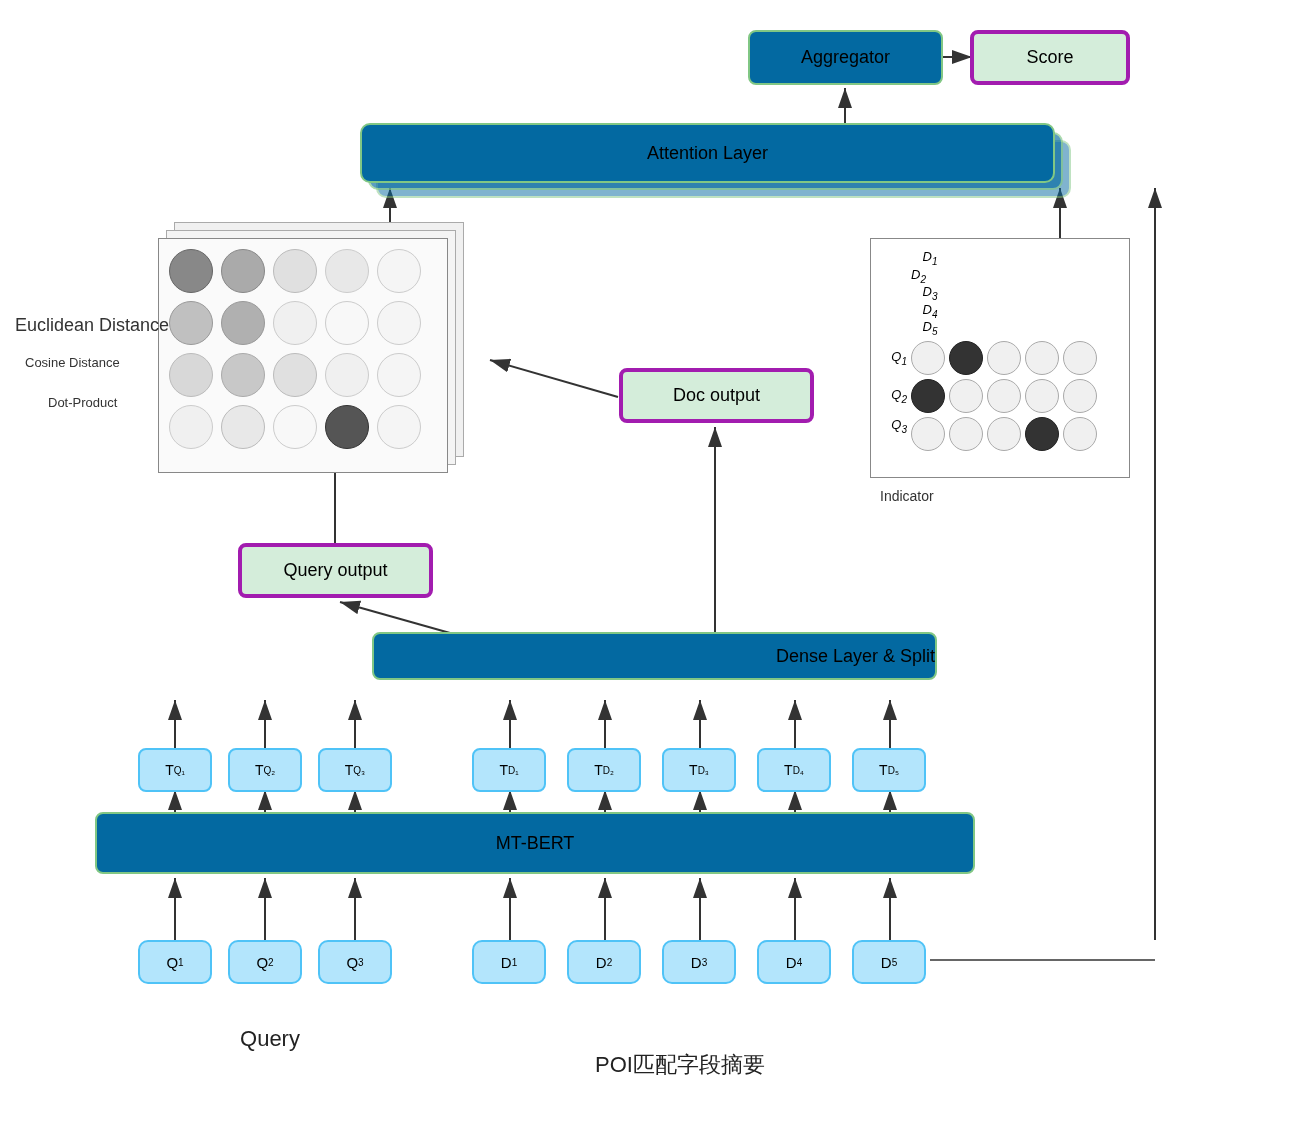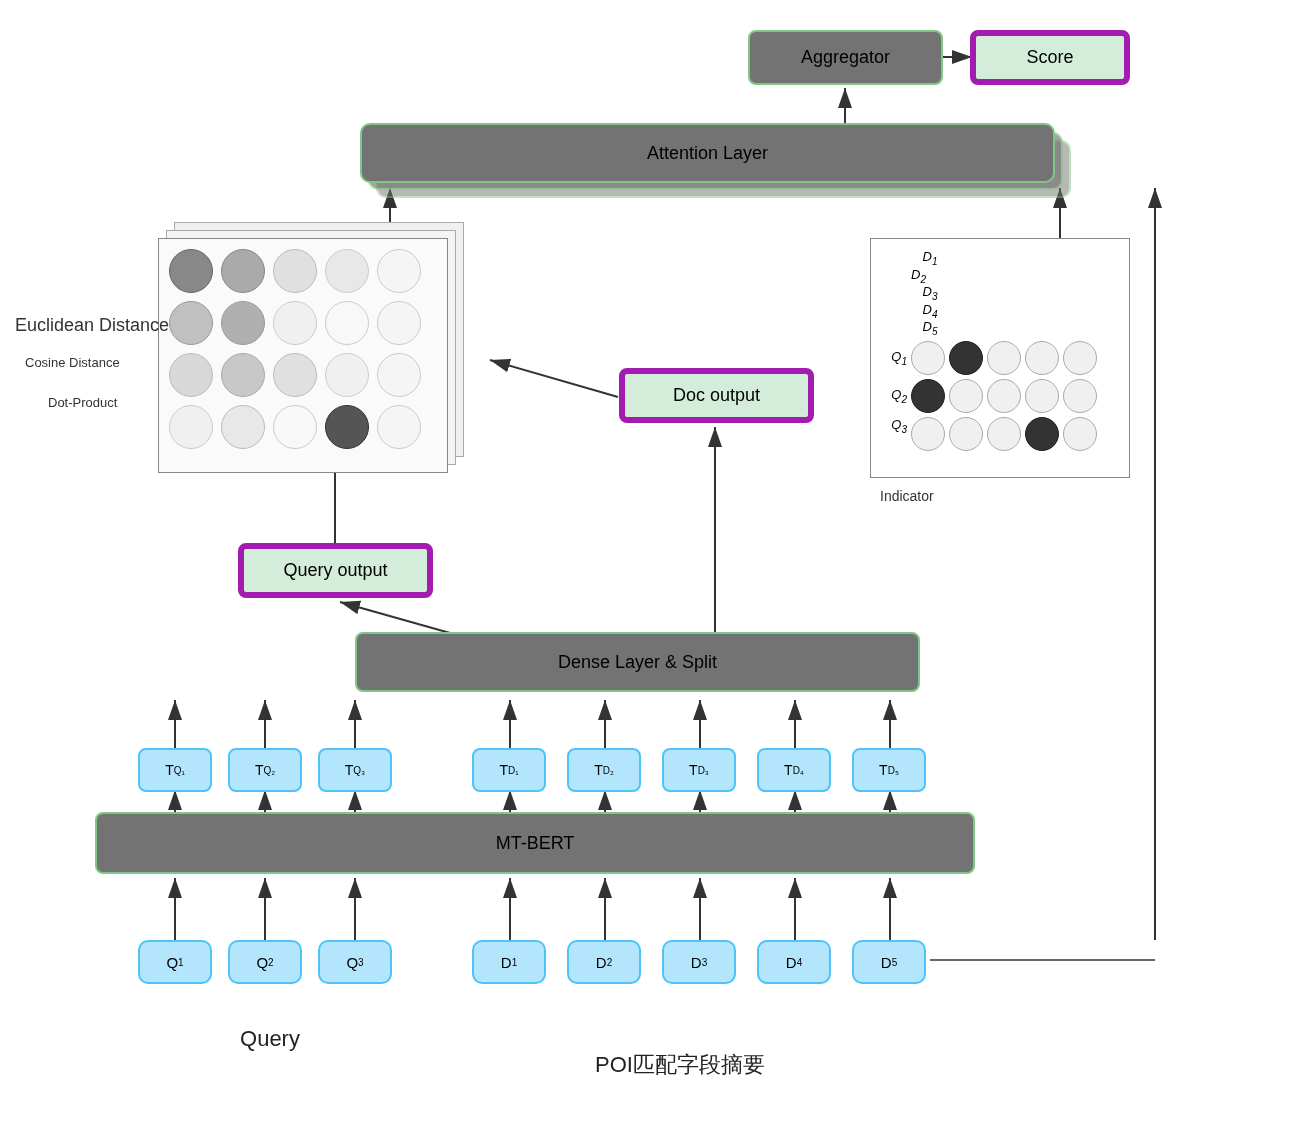--- a/index.html
+++ b/index.html
@@ -23,28 +23,28 @@
       border-radius: 8px;
       display: flex;
       align-items: center;
       justify-content: center;
       font-size: 18px;
       text-align: center;
     }
 
     
     .box-green-outline {
-      background: #737373;
+      background: #0369a1;
       border: 2px solid #81c784;
     }
 
     
     .box-green-light {
       background: #d4edda;
-      border: 6px solid #a21caf;
+      border: 4px solid #a21caf;
     }
 
     
     .box-blue {
       background: #b3e5fc;
       border: 2px solid #4fc3f7;
       border-radius: 10px;
     }
 
     
@@ -160,21 +160,21 @@
   </div>
 
   <div class="box box-green-outline" style="left:360px;top:123px;width:695px;height:60px;border-radius:10px;">
     <span>Attention Layer</span>
   </div>
 
   <div class="box box-green-light" style="left:238px;top:543px;width:195px;height:55px;">
     <span>Query output</span>
   </div>
 
-  <div class="box box-green-outline" style="left:355px;top:632px;width:565px;height:60px;">
+  <div class="box box-green-outline" style="left:372px;top:632px;width:565px;height:48px;justify-content:flex-end;">
     <span>Dense Layer &amp; Split</span>
   </div>
 
   <div class="box box-green-outline" style="left:95px;top:812px;width:880px;height:62px;">
     <span>MT-BERT</span>
   </div>
 
   <div class="box box-blue" style="left:138px;top:940px;width:74px;height:44px;font-size:15px;">Q<sub>1</sub></div>
   <div class="box box-blue" style="left:228px;top:940px;width:74px;height:44px;font-size:15px;">Q<sub>2</sub></div>
   <div class="box box-blue" style="left:318px;top:940px;width:74px;height:44px;font-size:15px;">Q<sub>3</sub></div>

